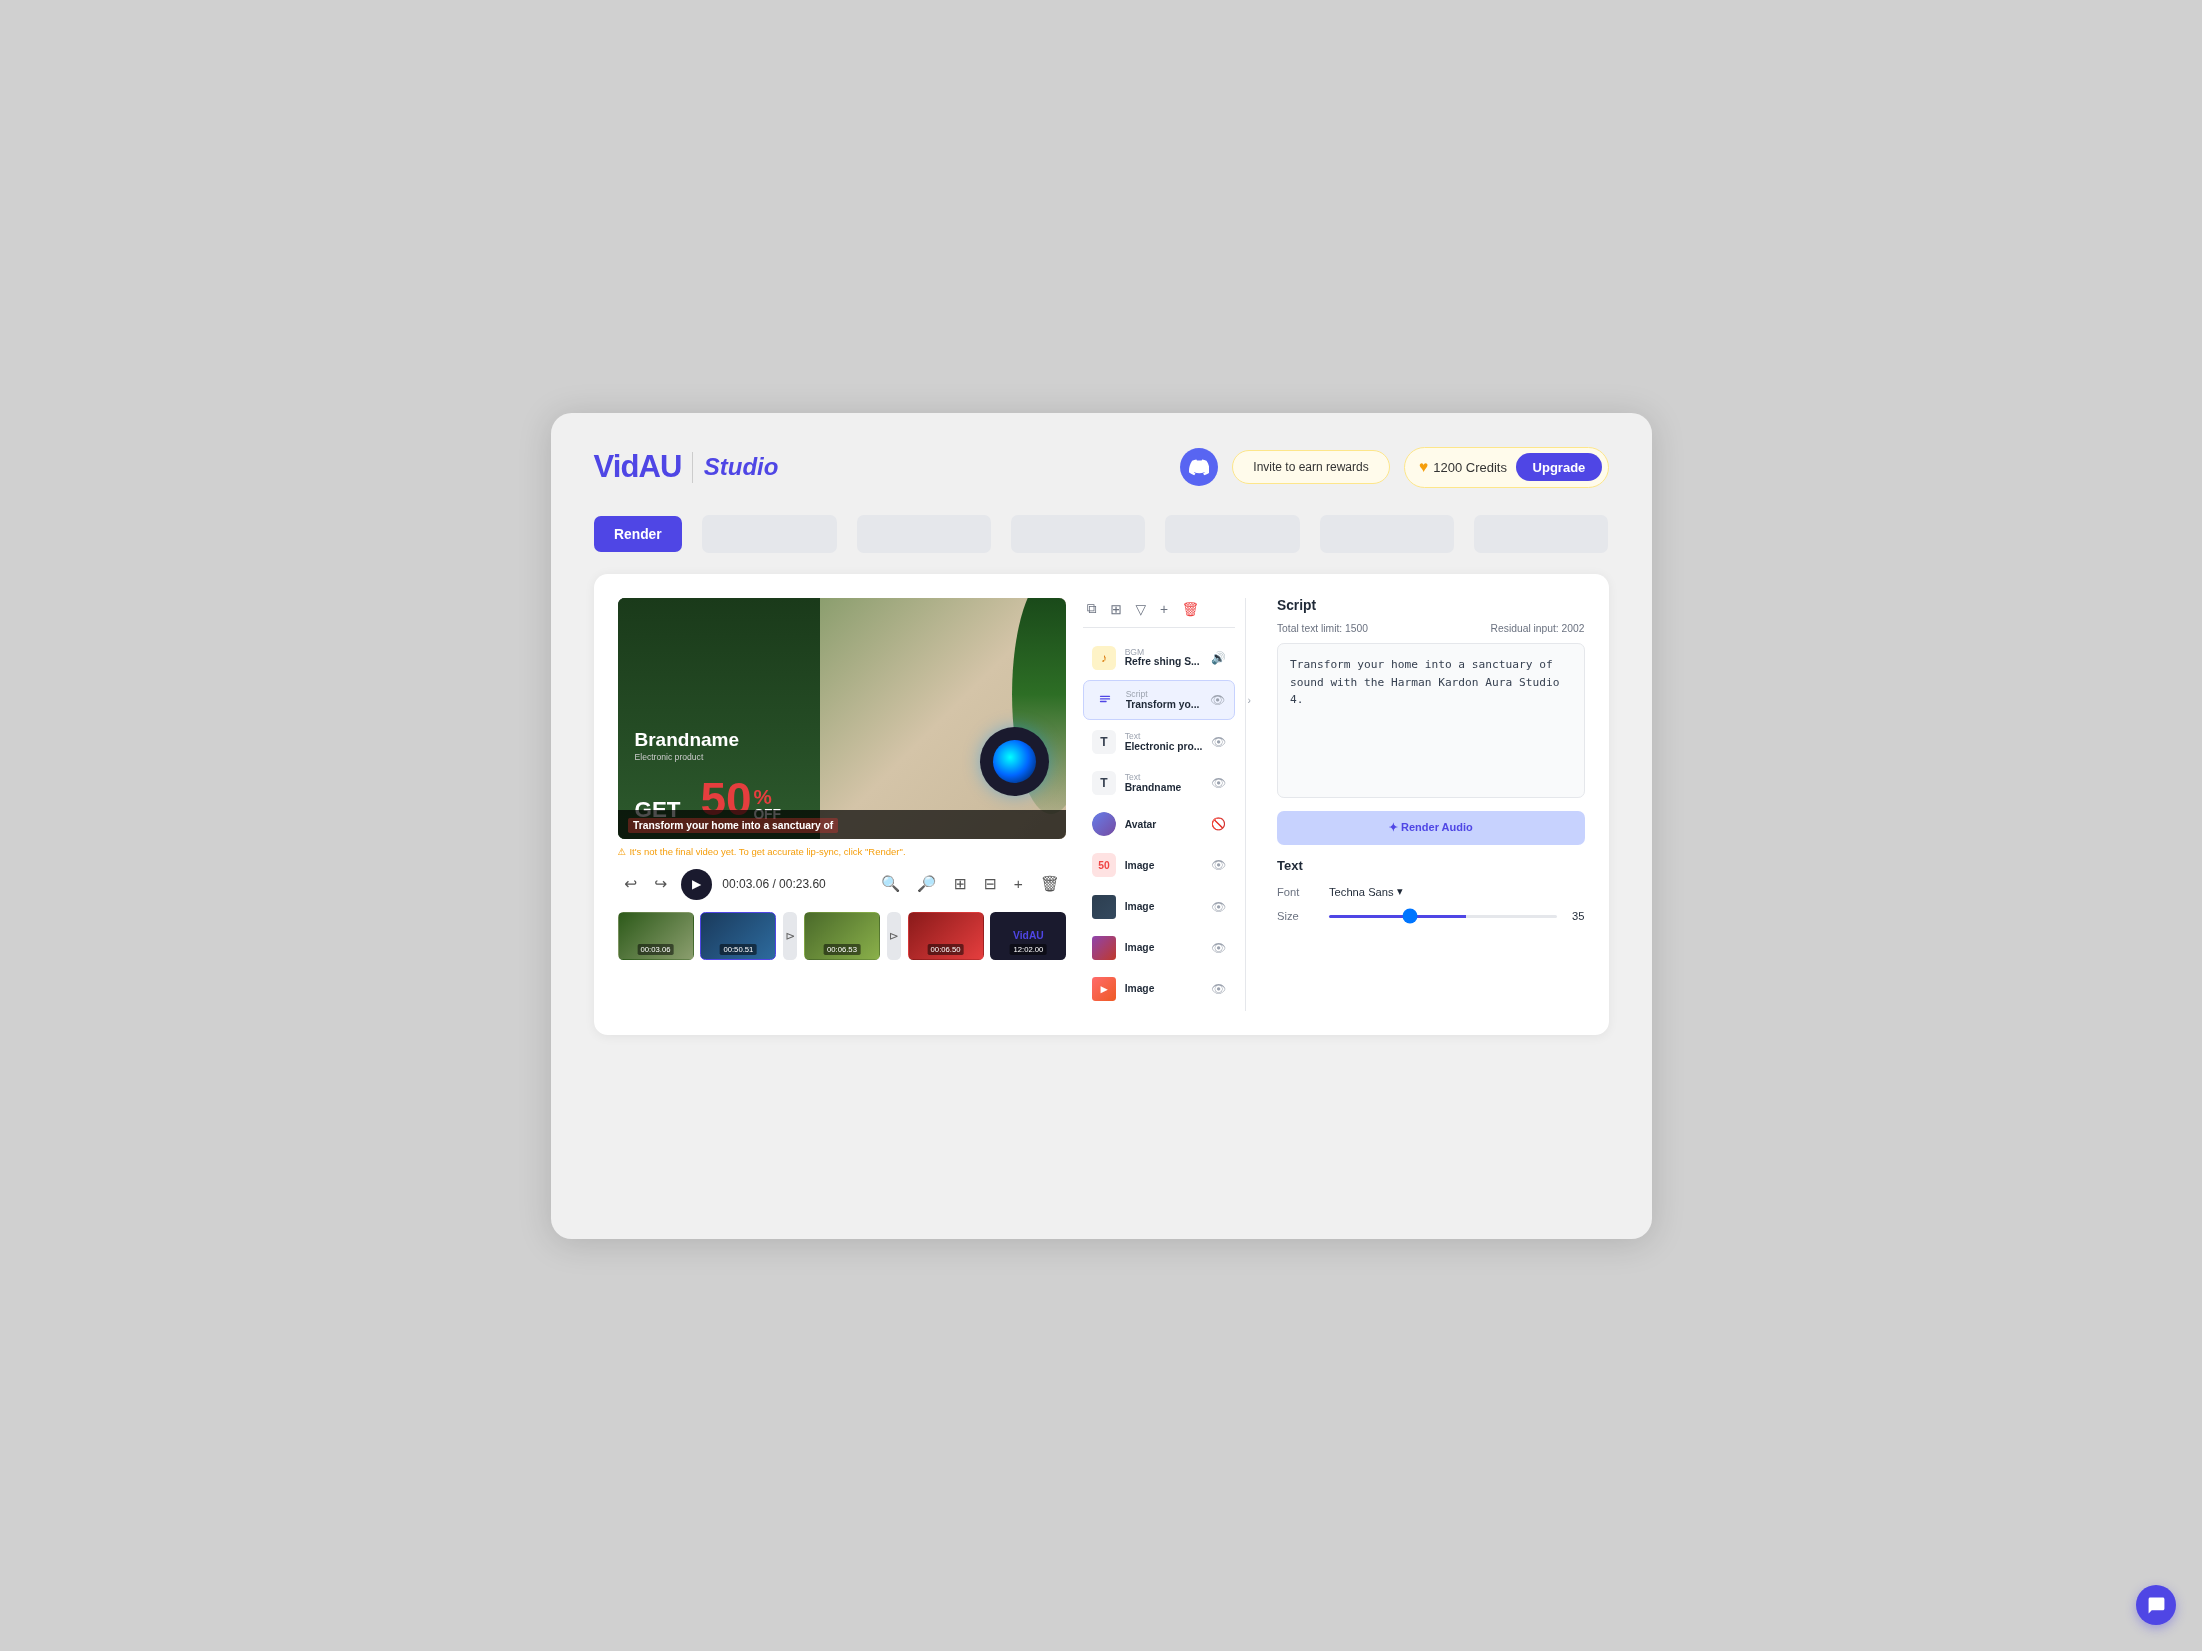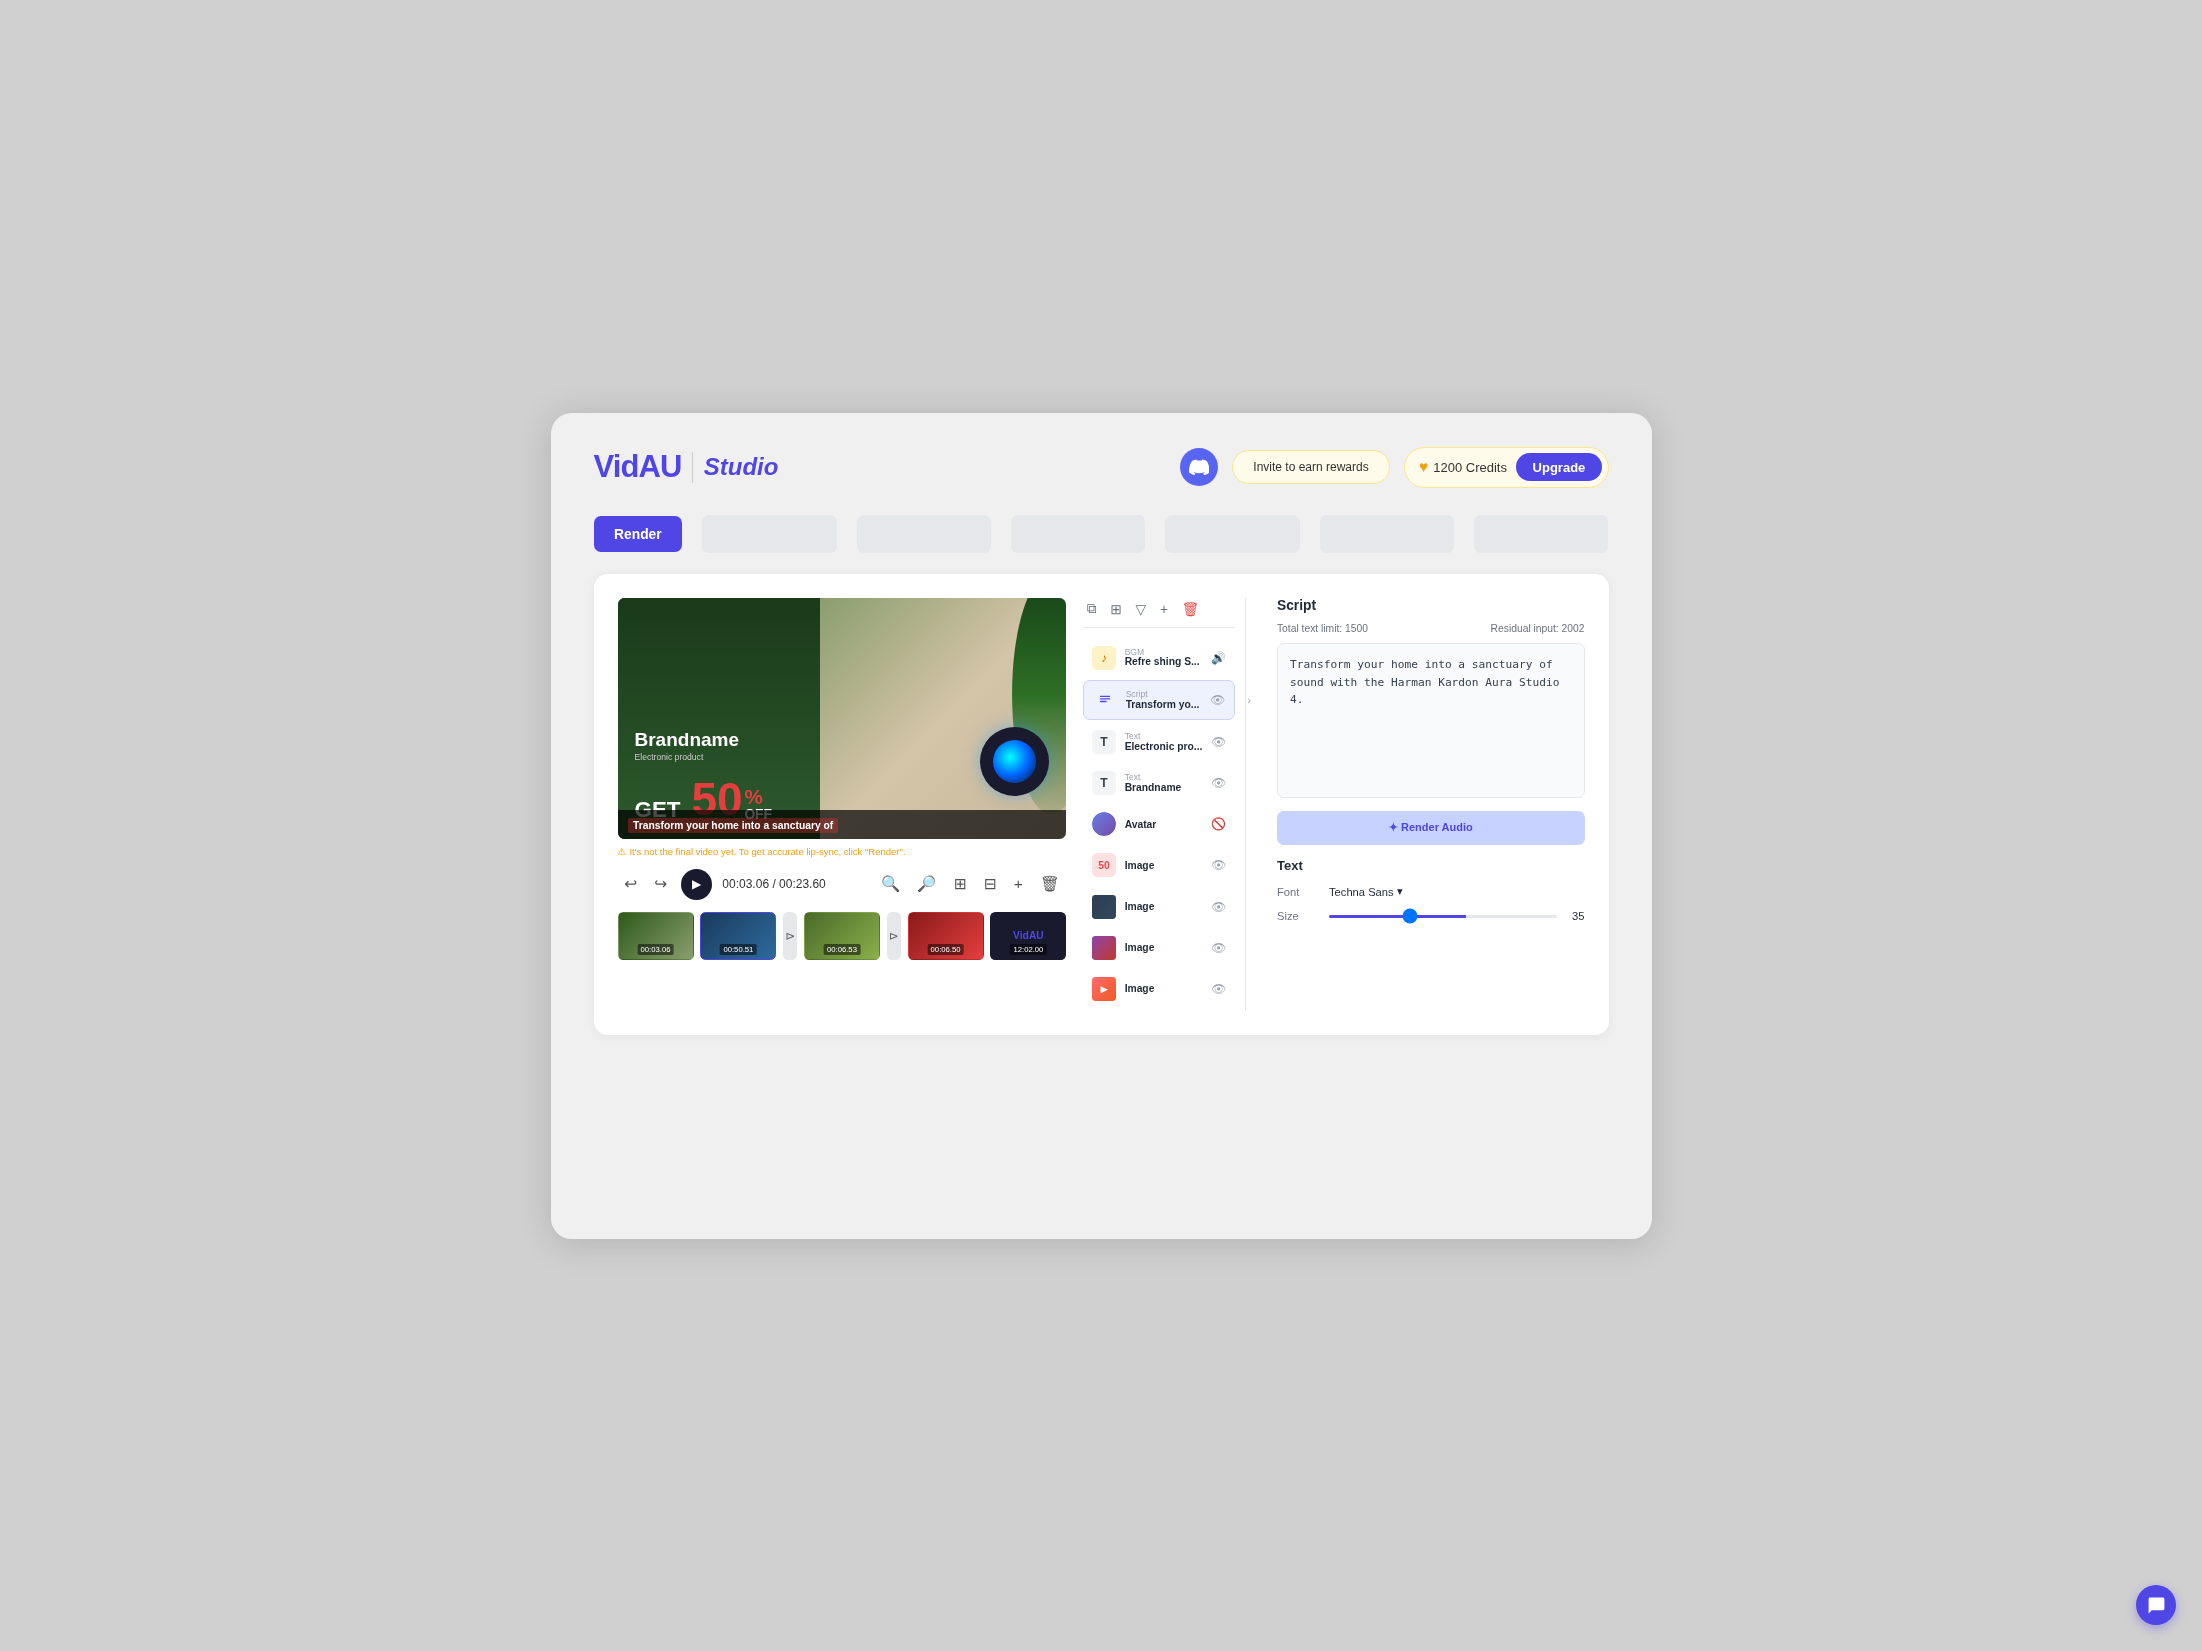--- a/index.html
+++ b/index.html
@@ -597,21 +597,21 @@
   <div class="main-content">
     <div class="editor-layout">
 
       <div class="video-section">
         <div class="video-preview">
           <div class="video-bg">
             <div class="video-left-panel">
               <div class="brand-name">Brandname</div>
               <div class="brand-sub">Electronic product</div>
               <div style="display:flex; align-items:flex-end; line-height:1;">
-                <span style="color:white; font-size:22.4px; font-weight:900; margin-right:11px;">GET</span>
+                <span style="color:white; font-size:22.4px; font-weight:900; margin-right:20px;">GET</span>
                 <span class="discount-num">50</span>
                 <span style="display:flex;flex-direction:column; justify-content:flex-start; margin-left:1.7px;">
                   <span class="discount-pct">%</span>
                   <span class="off-text">OFF</span>
                 </span>
               </div>
             </div>
             <div class="video-right-panel">
 
               <div style="position:absolute; right:0; top:0; width:77px; height:100%; background:linear-gradient(180deg, #1a4a1a 0%, #2d6e25 40%, transparent 100%); clip-path: ellipse(39px 120px at 80% 40%);"></div>

